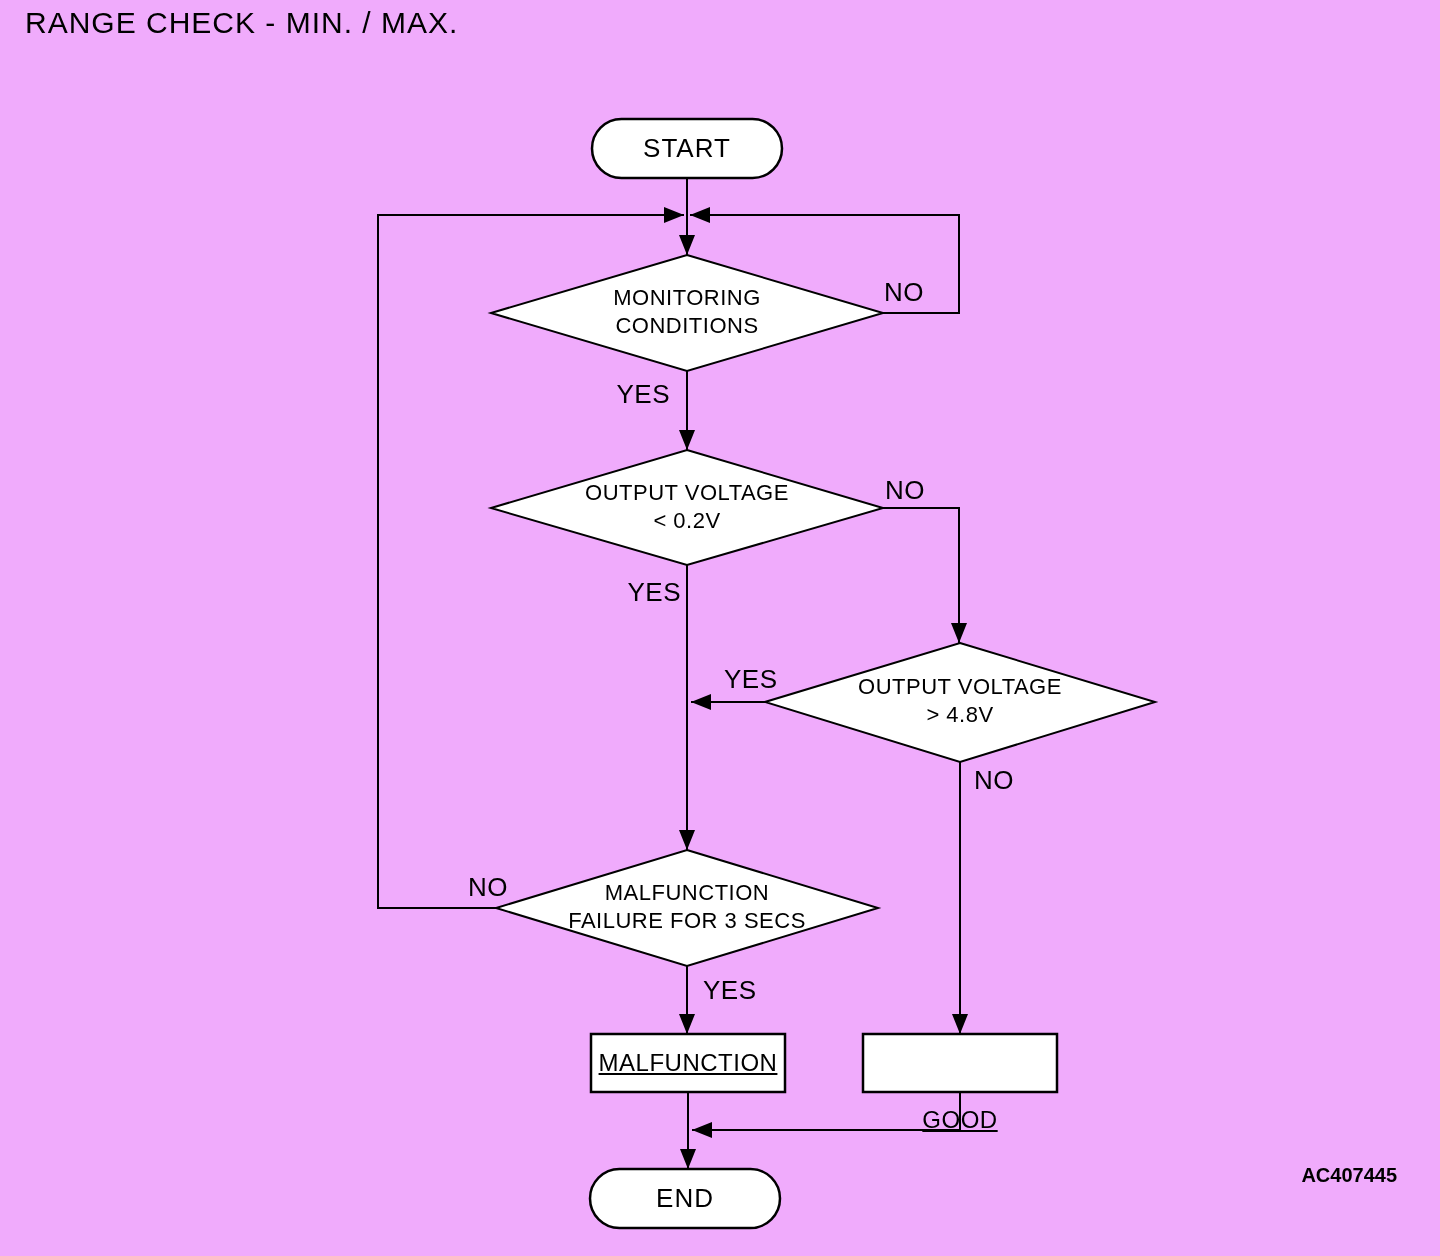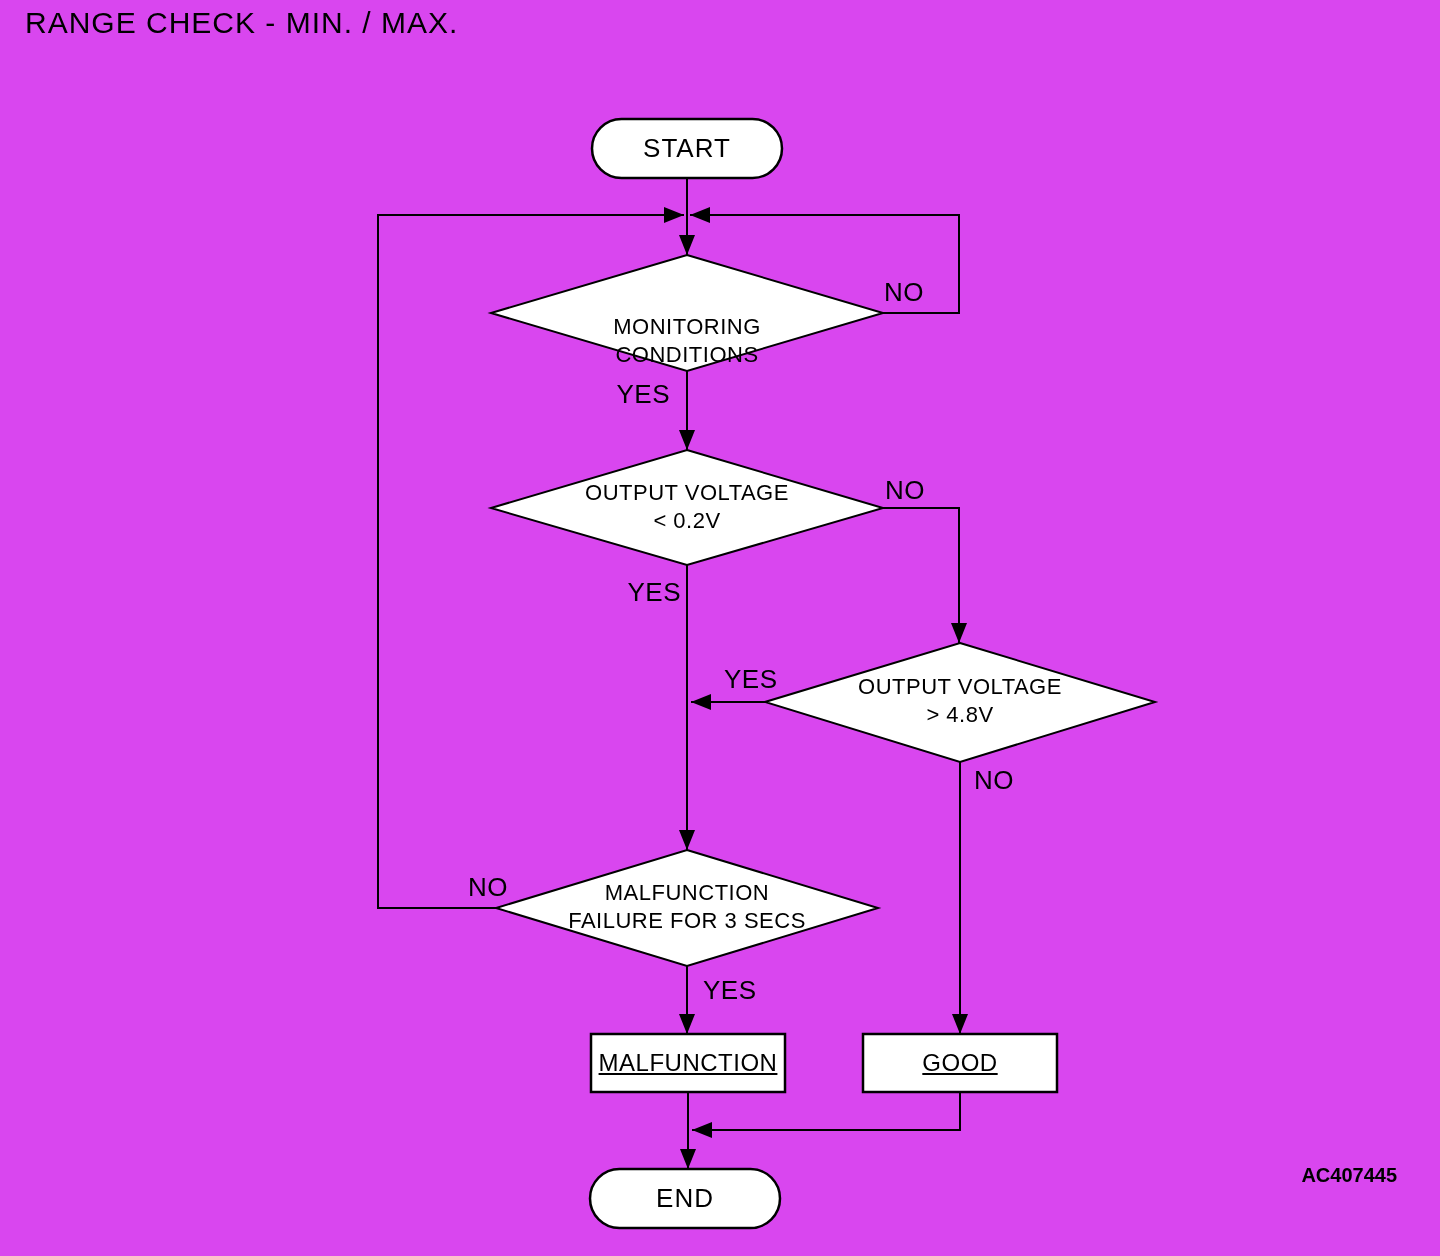--- a/index.html
+++ b/index.html
@@ -1,20 +1,20 @@
 <!DOCTYPE html>
 <html><head>
 <meta charset="utf-8">
 <style>
   html, body { margin: 0; padding: 0; background: #ffffff; }
   .canvas {
     position: relative;
     width: 1440px;
     height: 1256px;
-    background: #d946ef;
+    background: #f0abfc;
     font-family: "Liberation Sans", sans-serif;
     color: #000000;
     overflow: hidden;
   }
   .canvas svg { position: absolute; left: 0; top: 0; }
   .label { position: absolute; white-space: nowrap; }
   .page-title {
     left: 25px; top: 6px;
     font-size: 30px; letter-spacing: 1px;
   }
@@ -79,21 +79,21 @@
       <polygon points="960,1034 952,1014 968,1014"></polygon>
       <polygon points="692,1130 712,1122 712,1138"></polygon>
       <polygon points="688,1169 680,1149 696,1149"></polygon>
     </g>
   </svg>
 
   <div class="label page-title">RANGE CHECK - MIN. / MAX.</div>
 
   <div class="label node-label terminator-label" style="left:592px; top:119px; width:190px; height:59px;">START</div>
 
-  <div class="label diamond-label" style="left:537px; top:284px; width:300px;margin-top:29px;">
+  <div class="label diamond-label" style="left:537px; top:284px; width:300px;">
     <span>MONITORING</span>
     <span>CONDITIONS</span>
   </div>
   <div class="label branch-label" style="left:884px; top:277px;">NO</div>
   <div class="label branch-label align-right" style="left:570px; top:379px; width:100px;">YES</div>
 
   <div class="label diamond-label" style="left:537px; top:479px; width:300px;">
     <span>OUTPUT VOLTAGE</span>
     <span>&lt; 0.2V</span>
   </div>
@@ -108,19 +108,19 @@
   <div class="label branch-label" style="left:974px; top:765px;">NO</div>
 
   <div class="label diamond-label" style="left:517px; top:879px; width:340px;">
     <span>MALFUNCTION</span>
     <span>FAILURE FOR 3 SECS</span>
   </div>
   <div class="label branch-label align-right" style="left:420px; top:872px; width:88px;">NO</div>
   <div class="label branch-label" style="left:703px; top:975px;">YES</div>
 
   <div class="label node-label process-label" style="left:591px; top:1034px; width:194px; height:58px;">MALFUNCTION</div>
-  <div class="label node-label process-label" style="left:863px; top:1034px; width:194px; height:58px;">GOOD</div>
+  <div class="label node-label process-label" style="left:863px; top:1091px; width:194px; height:58px;">GOOD</div>
 
   <div class="label node-label terminator-label" style="left:590px; top:1169px; width:190px; height:59px;">END</div>
 
   <div class="label figure-code" style="left:1247px; top:1164px; width:150px;">AC407445</div>
 
 </div>
 
 </body></html>

